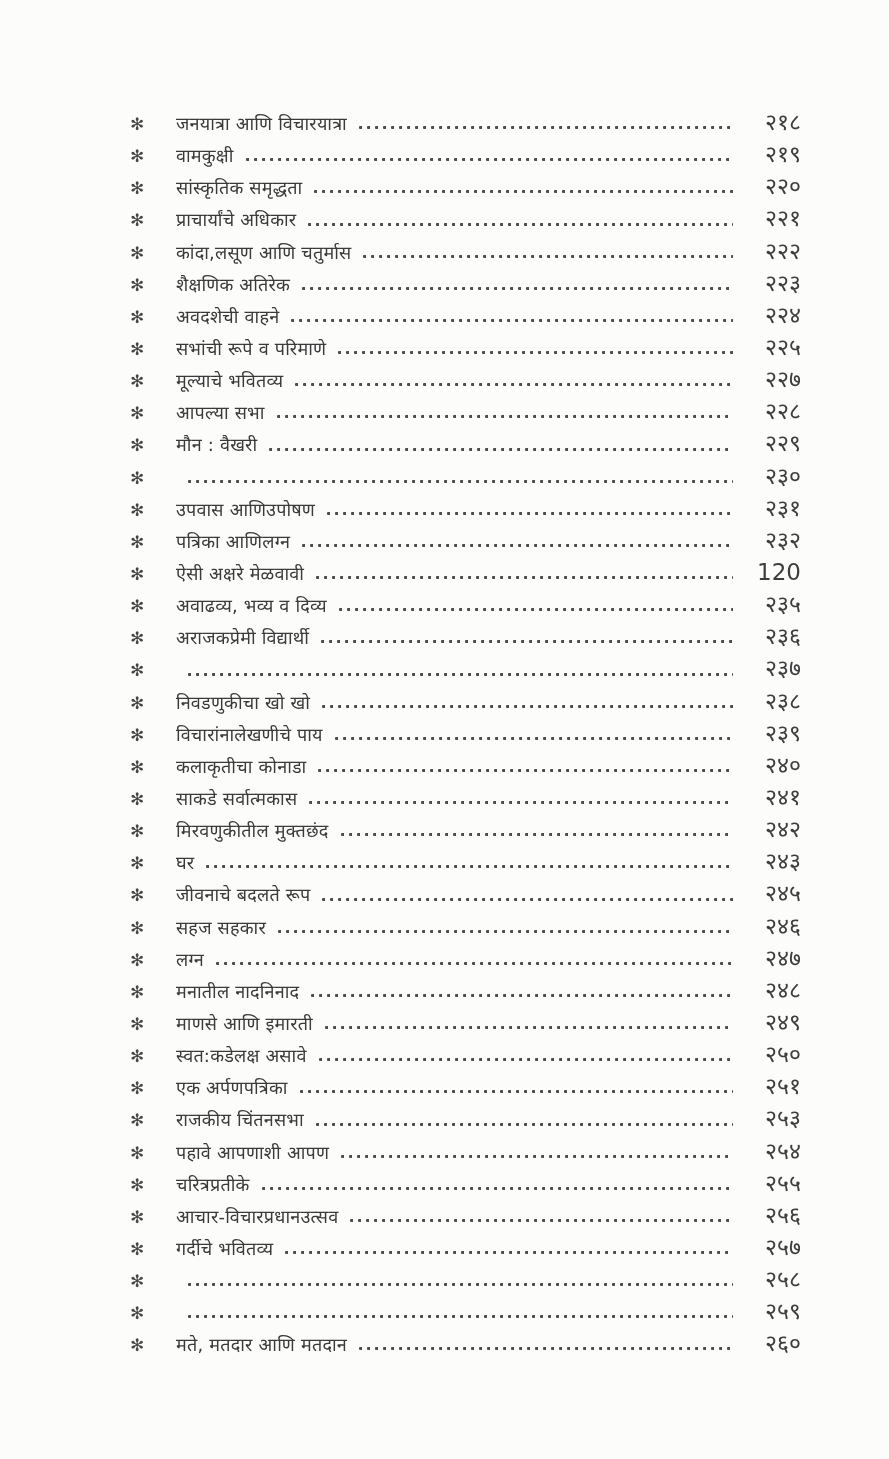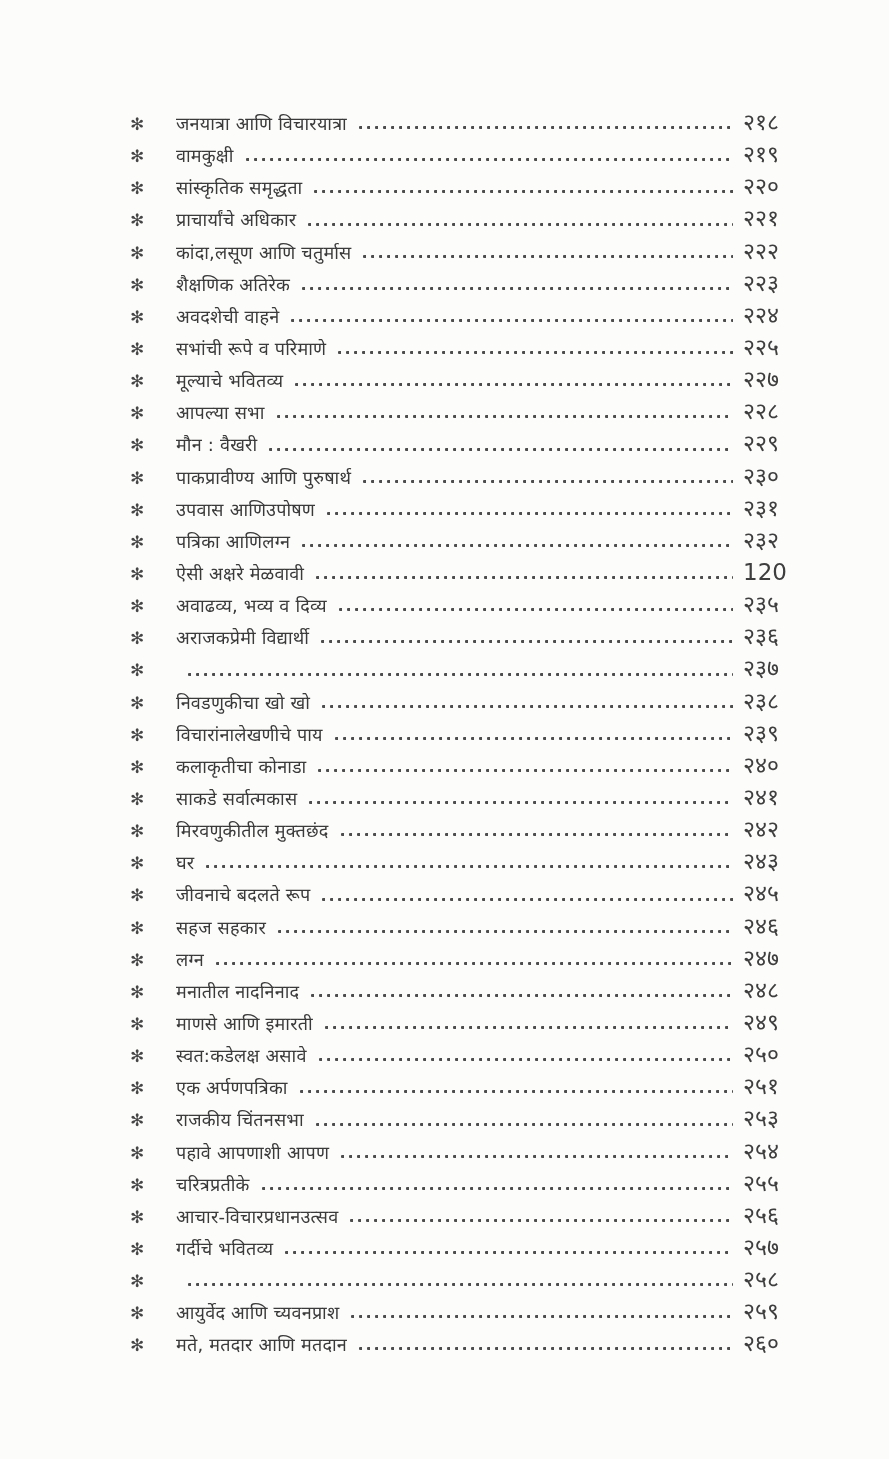--- a/index.html
+++ b/index.html
@@ -48,20 +48,21 @@
     align-self: flex-end;
     height: 5px;
     margin: 0 10px 8px 12px;
     background-image: radial-gradient(circle at 1.6px 2.5px, #4d4d4d 1.35px, rgba(0,0,0,0) 1.9px);
     background-size: 8px 5px;
     background-repeat: repeat-x;
     min-width: 20px;
   }
   .pagenum {
     flex: 0 0 58px;
+    text-align: right;
     font-size: 23px;
     color: #3e3e3e;
   }
 </style>
 </head>
 <body>
 
 <div class="paper">
   <div class="toc">
   <div class="toc-row">
@@ -136,21 +137,20 @@
 
   <div class="toc-row">
     <span class="star">✻</span>
     <span class="title">मौन : वैखरी</span>
     <span class="leader"></span>
     <span class="pagenum">२२९</span>
   </div>
 
   <div class="toc-row">
     <span class="star">✻</span>
-    <span class="title">पाकप्रावीण्य आणि पुरुषार्थ</span>
     <span class="leader"></span>
     <span class="pagenum">२३०</span>
   </div>
 
   <div class="toc-row">
     <span class="star">✻</span>
     <span class="title">उपवास आणिउपोषण</span>
     <span class="leader"></span>
     <span class="pagenum">२३१</span>
   </div>
@@ -316,21 +316,20 @@
   </div>
 
   <div class="toc-row">
     <span class="star">✻</span>
     <span class="leader"></span>
     <span class="pagenum">२५८</span>
   </div>
 
   <div class="toc-row">
     <span class="star">✻</span>
-    <span class="title">आयुर्वेद आणि च्यवनप्राश</span>
     <span class="leader"></span>
     <span class="pagenum">२५९</span>
   </div>
 
   <div class="toc-row">
     <span class="star">✻</span>
     <span class="title">मते, मतदार आणि मतदान</span>
     <span class="leader"></span>
     <span class="pagenum">२६०</span>
   </div>

